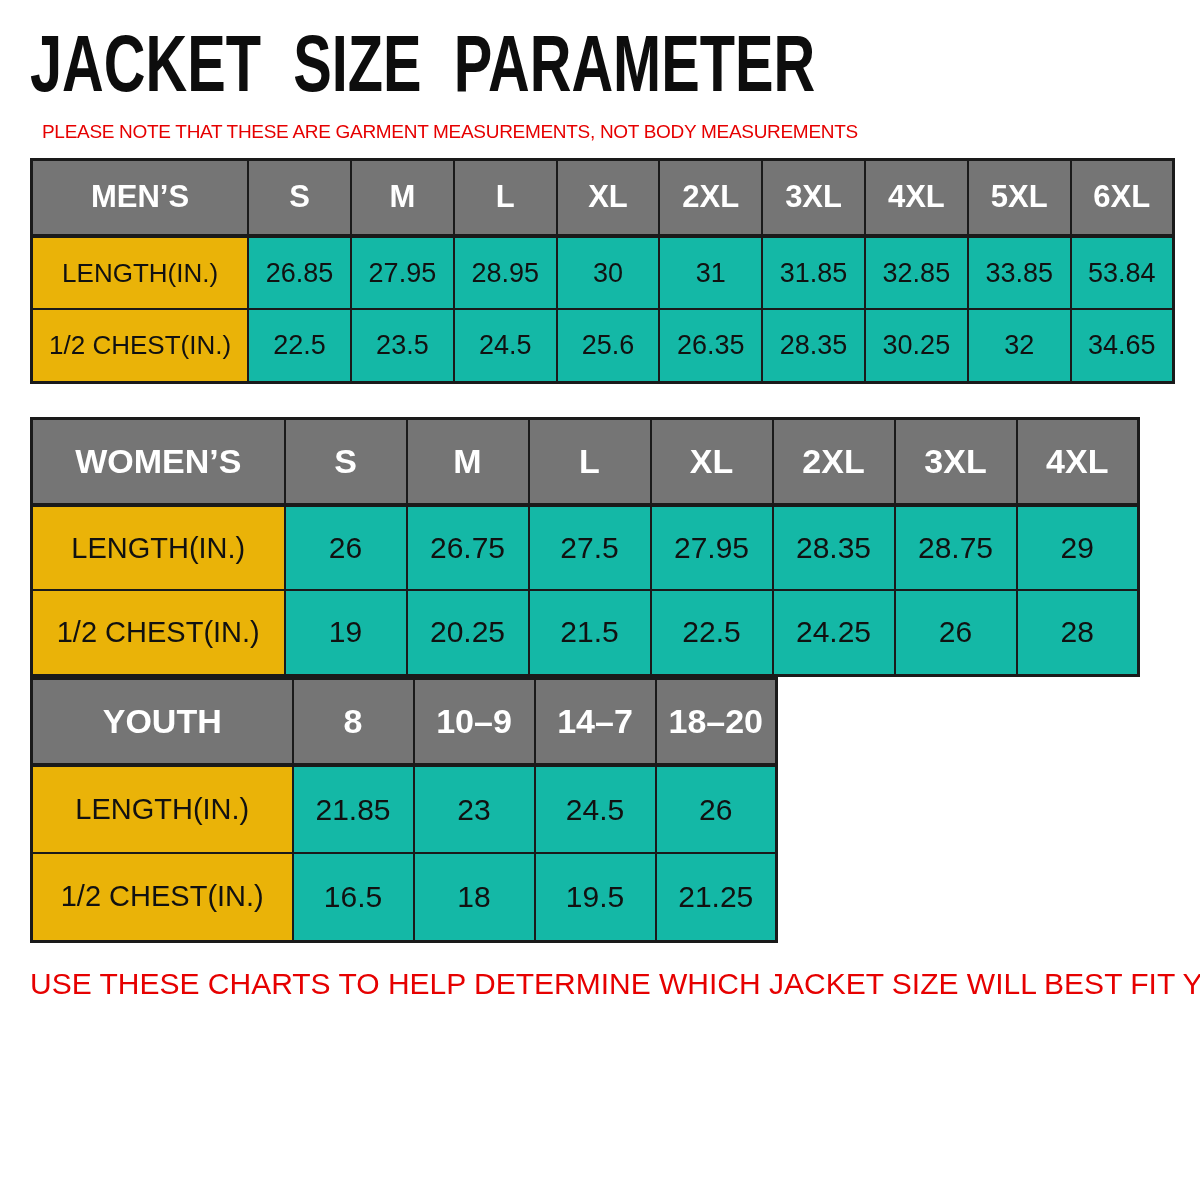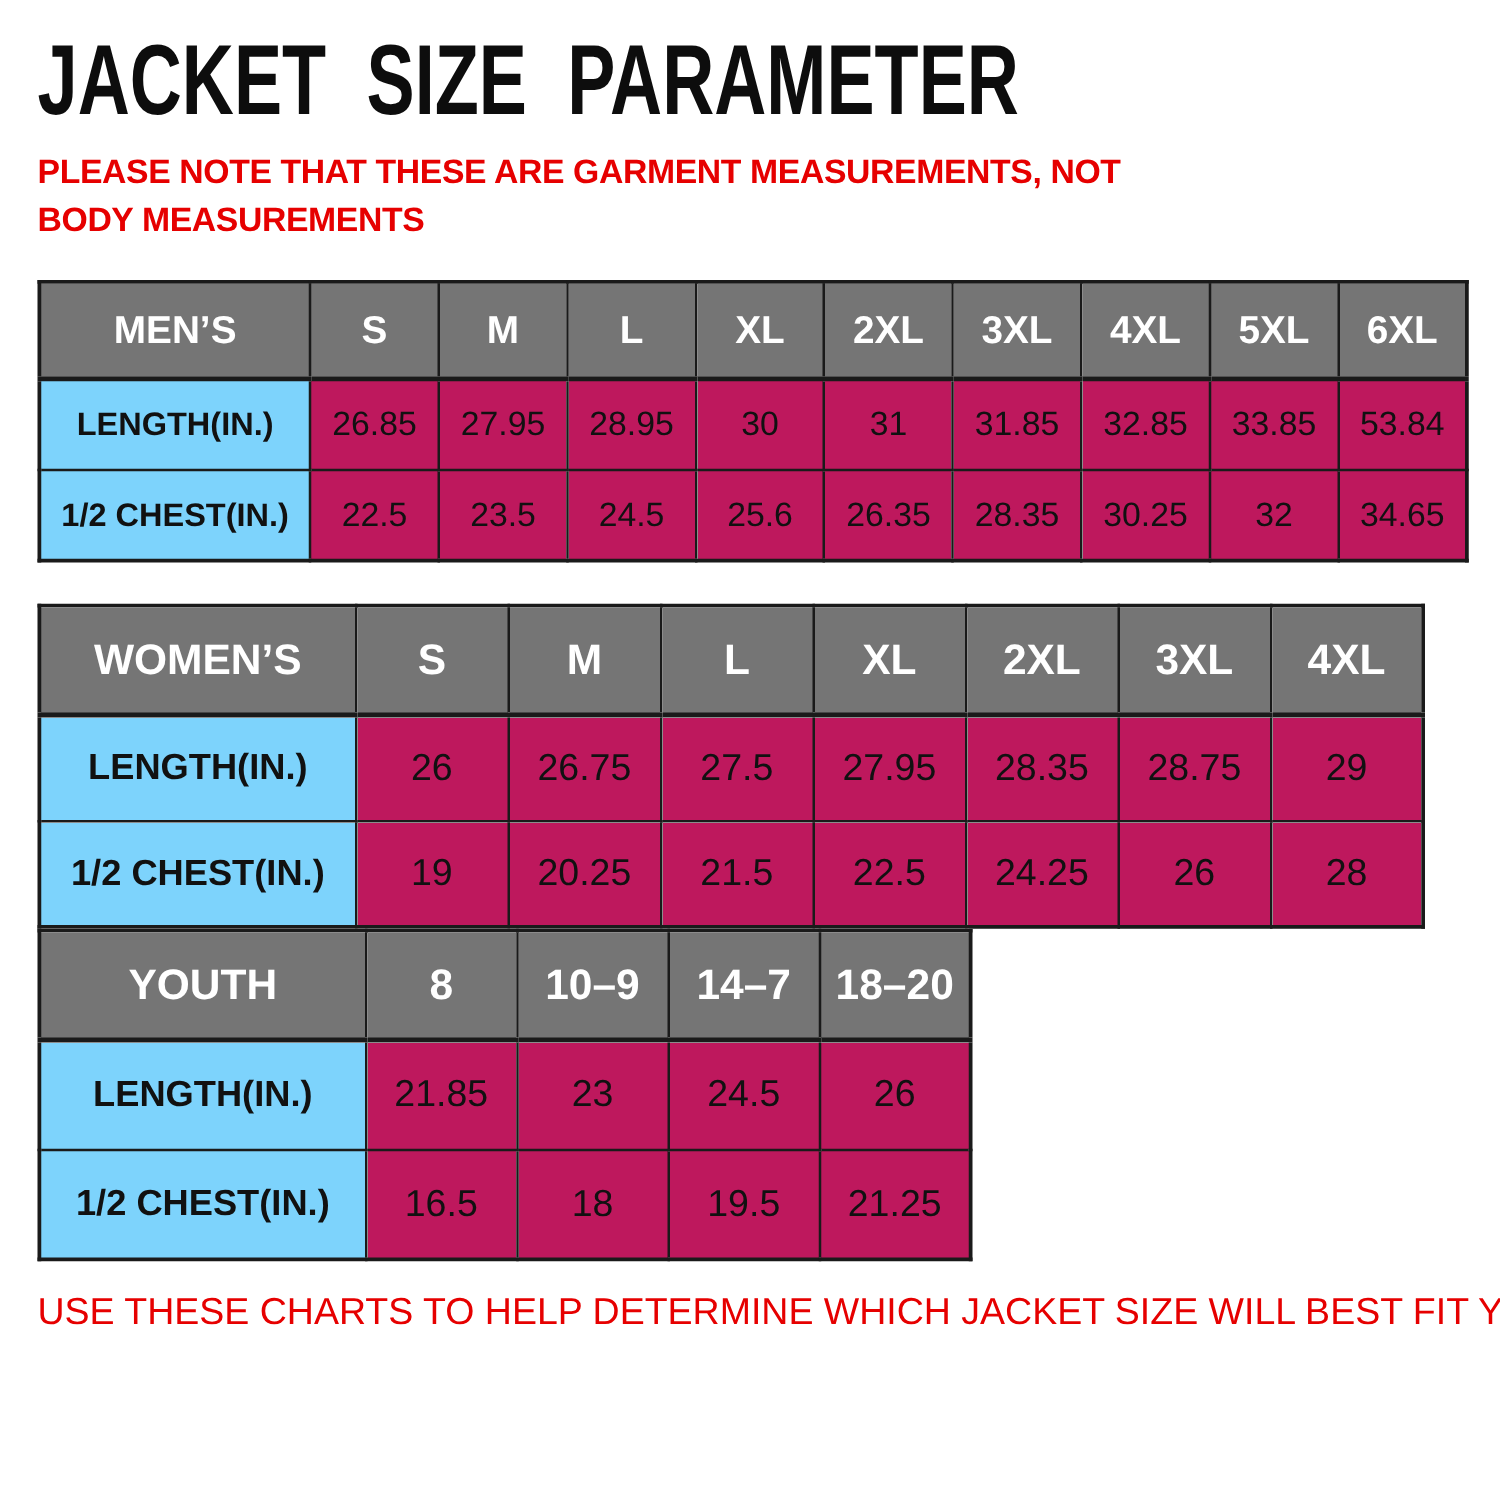--- a/index.html
+++ b/index.html
@@ -22,25 +22,26 @@
     transform: scaleX(0.74) scaleY(1.02);
     transform-origin: left top;
     white-space: nowrap;
     line-height: 1.0;
   }
 
   
   .note {
     margin-top: 16px;
     width: 930px;
-    font-size: 27px;
+    font-size: 19px;
     line-height: 1.45;
-    font-weight: 700;
+    font-weight: 400;
     letter-spacing: -0.3px;
     color: var(--accent-red, #e60000);
+    margin-left: 12px;
   }
 
   
   table.size-table {
     border-collapse: collapse;
     table-layout: fixed;
     border: 3px solid var(--border-col, #1a1a1a);
     background: #fff;
   }
   table.size-table th, table.size-table td {
@@ -49,28 +50,28 @@
     vertical-align: middle;
     overflow: hidden;
   }
   table.size-table thead th {
     background: var(--header-bg, #757575);
     color: var(--header-text, #ffffff);
     font-weight: 700;
     border-bottom-width: 4px;
   }
   table.size-table tbody th {
-    font-weight: 700;
-    background: #7dd3fc;
+    font-weight: 400;
+    background: #eab308;
   }
   table.size-table tbody td {
     font-weight: 400;
-    background: #be185d;
-  }
-  #table-mens { margin-top: 28px; }
+    background: #14b8a6;
+  }
+  #table-mens { margin-top: 12px; }
   #table-womens { margin-top: 33px; }
   #table-youth { }
 
   #table-mens thead th { font-size: 31px; height: 77px; }
   #table-mens tbody th { font-size: 26px; }
   #table-mens tbody td { font-size: 27px; }
   #table-mens tbody tr { height: 73px; }
 
   #table-womens thead th { font-size: 34px; height: 87px; }
   #table-womens tbody th { font-size: 29px; }

